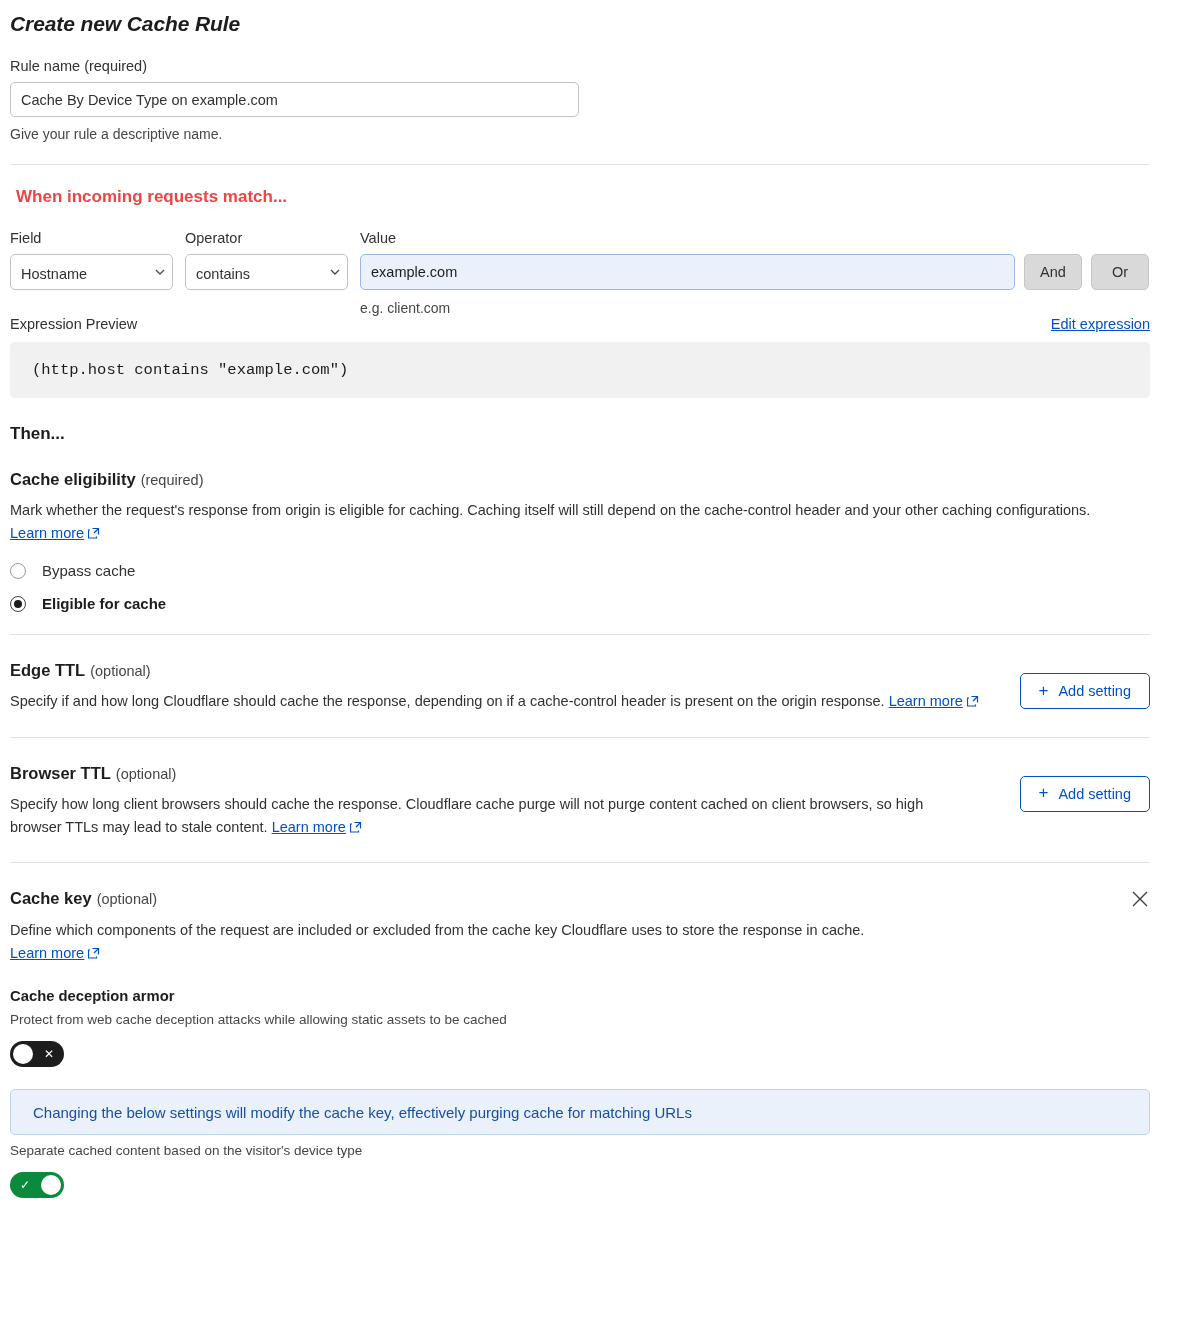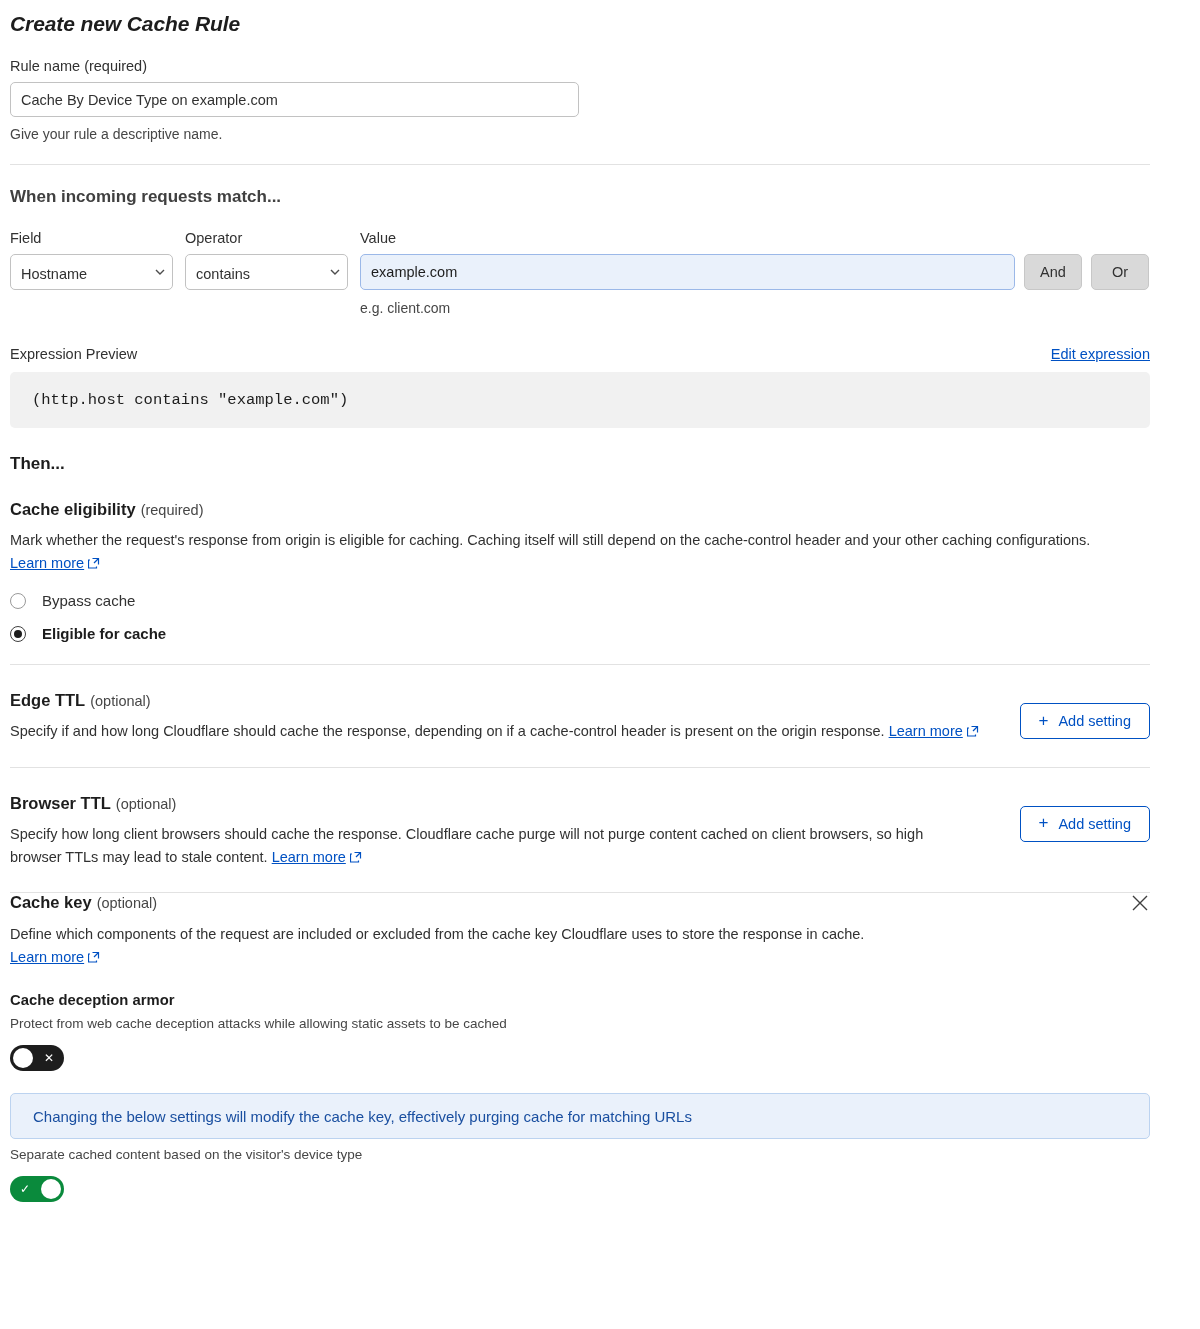--- a/index.html
+++ b/index.html
@@ -56,22 +56,22 @@
   hr.sep {
     border: none;
     border-top: 1px solid #e2e2e2;
     margin: 22px 0 0 0;
     width: 1140px;
   }
 
   h2.section-title {
     font-size: 17px;
     font-weight: bold;
-    margin: 22px 0 0 0;
-    color: #404040;
+    margin: 22px 0 0 6px;
+    color: #ef4444;
   }
 
   .match-row-labels {
     display: flex;
     margin-top: 23px;
     font-size: 14.5px;
     color: #313131;
   }
   .match-row-labels .c-field { width: 175px; }
   .match-row-labels .c-op { width: 175px; }
@@ -139,21 +139,20 @@
     font-size: 14.5px;
     color: #313131;
     font-family: "Liberation Sans", sans-serif;
     cursor: pointer;
   }
 
   .expr-header {
     display: flex;
     justify-content: space-between;
     align-items: baseline;
-    margin-top: 30px;
     width: 1140px;
     gap: 20px;
   }
   .expr-label { font-size: 14.5px; color: #313131; }
   .link {
     color: #0051c3;
     font-size: 14.5px;
     text-decoration: underline;
     cursor: pointer;
   }
@@ -260,20 +259,21 @@
     line-height: 1;
     position: relative;
     top: -1px;
   }
 
   .cachekey-head {
     display: flex;
     align-items: center;
     justify-content: space-between;
     width: 1140px;
+    margin-top: 26px;
   }
   .close-x {
     width: 20px;
     height: 20px;
     cursor: pointer;
   }
 
   .setting-title {
     font-size: 14.8px;
     font-weight: bold;

